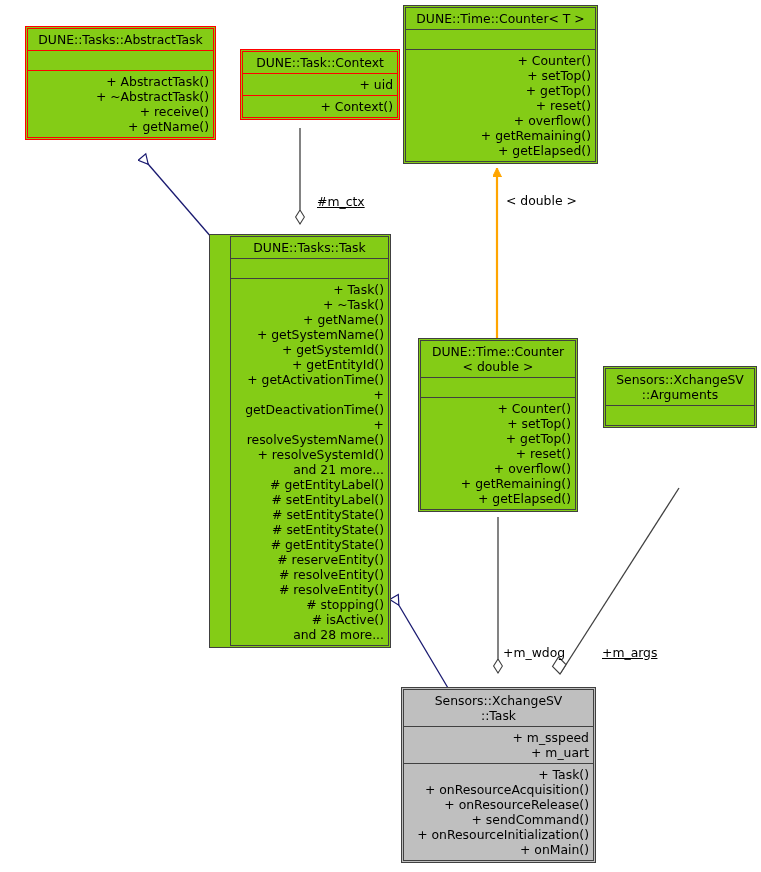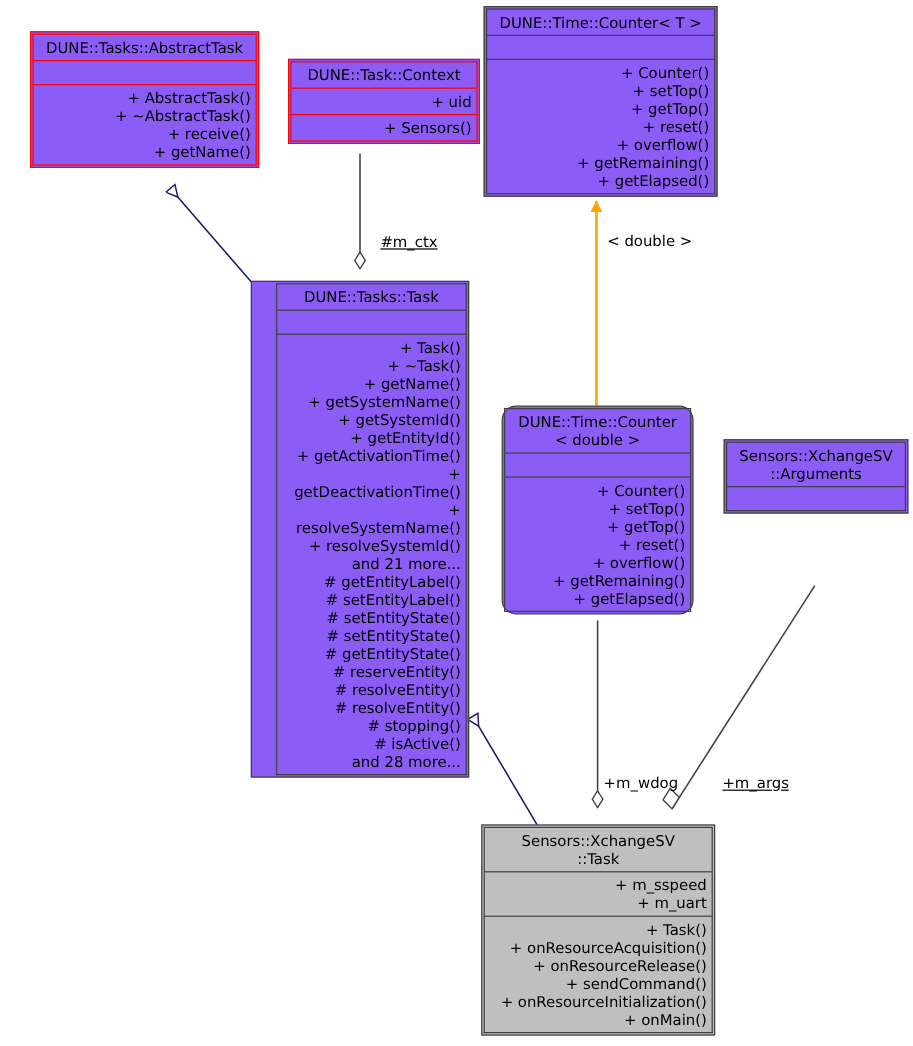--- a/index.html
+++ b/index.html
@@ -19,21 +19,21 @@
     position: absolute;
     left: 0;
     top: 0;
     width: 761px;
     height: 872px;
     pointer-events: none;
   }
   .uml-node {
     position: absolute;
     box-sizing: border-box;
-    background: #8b5cf6;
+    background: #84cc16;
     border: 1px solid #000000;
     padding: 1px;
   }
   .uml-node.red {
     border-color: #ff0000;
     margin-left: 20px;
   }
   .uml-node.dark {
     border-color: #404040;
   }
@@ -133,21 +133,21 @@
     <div class="compartment c-empty"></div>
     <div class="compartment c-list">+ AbstractTask()
 + ~AbstractTask()
 + receive()
 + getName()</div>
   </div>
 
   <div class="uml-node red" style="left:220px; top:49px; width:160px;">
     <div class="compartment c-title">DUNE::Task::Context</div>
     <div class="compartment c-list">+ uid</div>
-    <div class="compartment c-list">+ Sensors()</div>
+    <div class="compartment c-list">+ Context()</div>
   </div>
 
   <div class="uml-node dark" style="left:403px; top:5px; width:195px;">
     <div class="compartment c-title">DUNE::Time::Counter&lt; T &gt;</div>
     <div class="compartment c-empty"></div>
     <div class="compartment c-list">+ Counter()
 + setTop()
 + getTop()
 + reset()
 + overflow()
@@ -175,21 +175,21 @@
 # setEntityState()
 # getEntityState()
 # reserveEntity()
 # resolveEntity()
 # resolveEntity()
 # stopping()
 # isActive()
 and 28 more...</div>
   </div>
 
-  <div class="uml-node dark" style="left:418px; top:338px; width:160px;border-radius:12px;">
+  <div class="uml-node dark" style="left:418px; top:338px; width:160px;">
     <div class="compartment c-title">DUNE::Time::Counter
 &lt; double &gt;</div>
     <div class="compartment c-empty"></div>
     <div class="compartment c-list">+ Counter()
 + setTop()
 + getTop()
 + reset()
 + overflow()
 + getRemaining()
 + getElapsed()</div>

